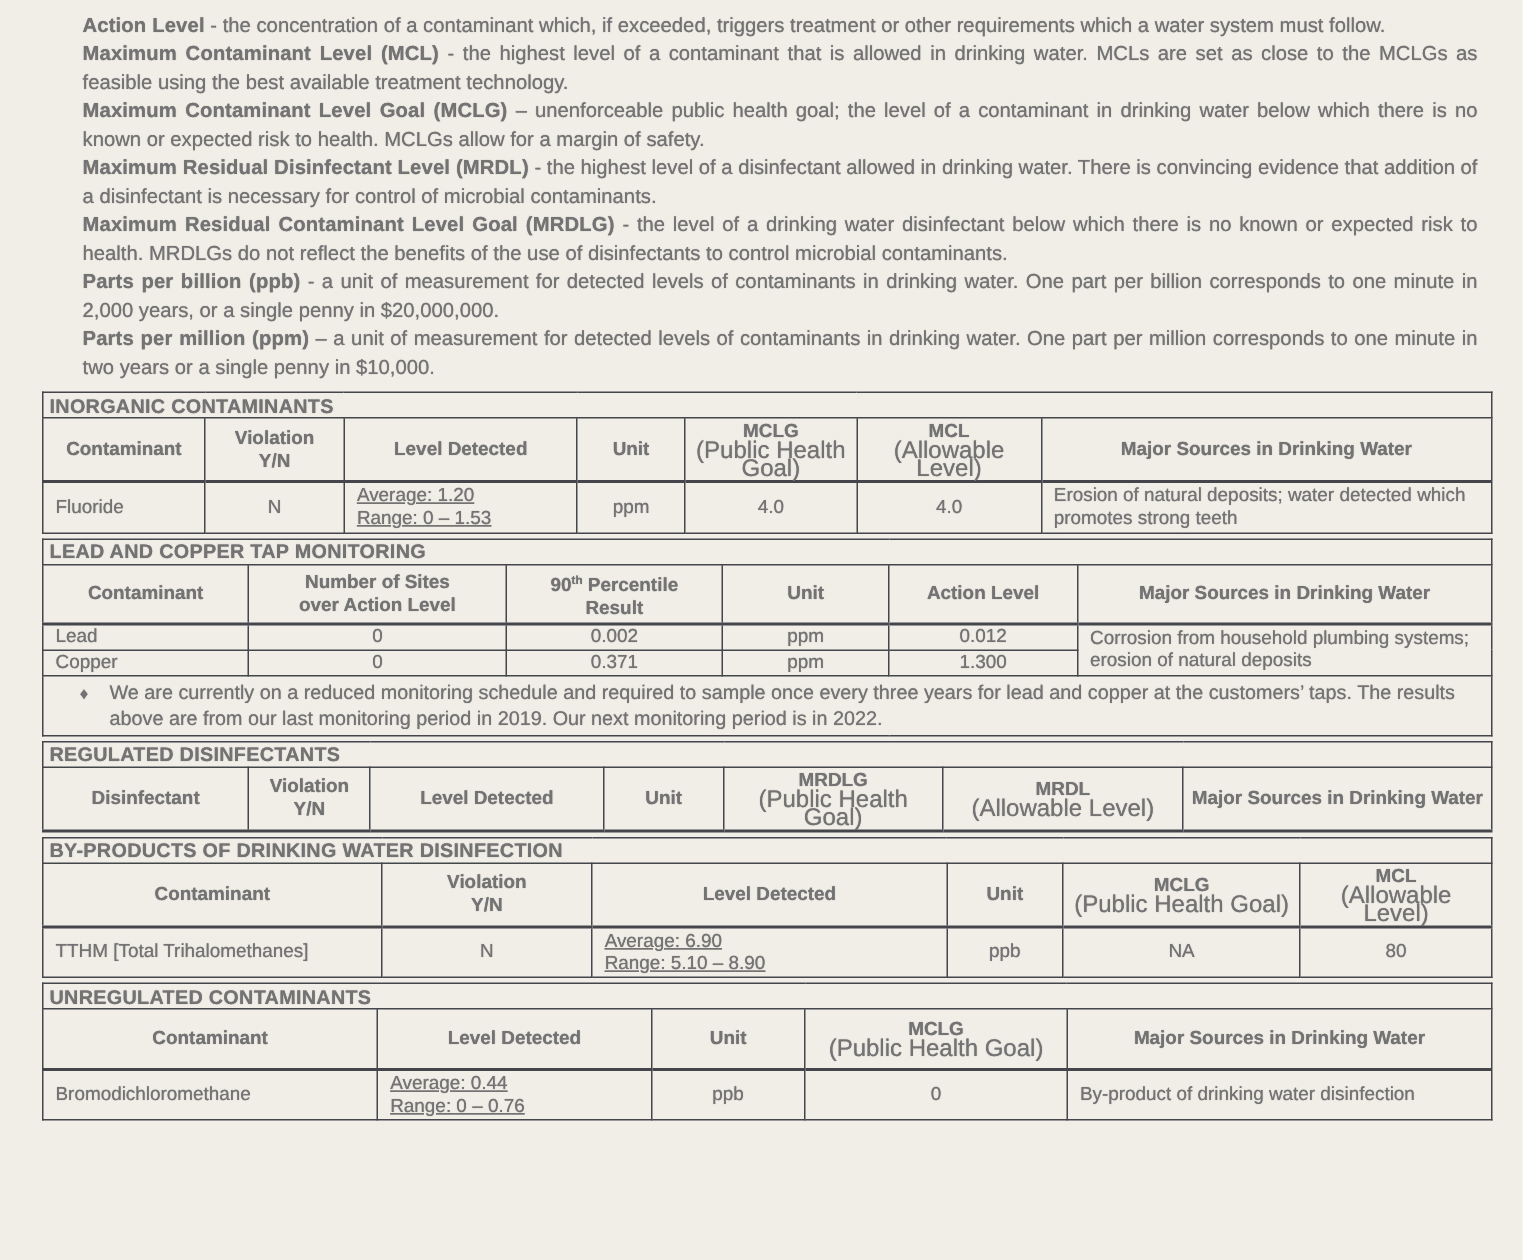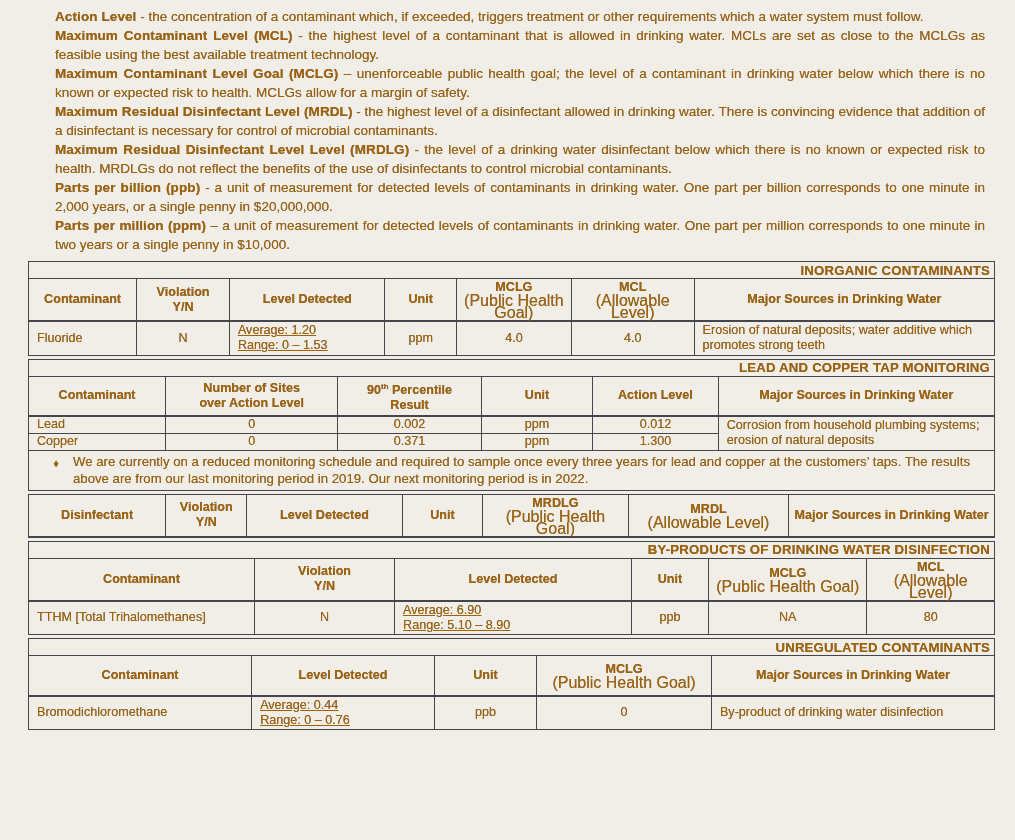--- a/index.html
+++ b/index.html
@@ -1,31 +1,31 @@
 <!DOCTYPE html>
 <html><head>
 <meta charset="utf-8">
 <style>
   * { box-sizing: border-box; margin: 0; padding: 0; }
   body { width: 1015px; height: 840px; overflow: hidden;
          font-family: "Liberation Sans", sans-serif; }
-  .page { width: 1015px; height: 840px; background: #f1eee7; color: #a16207;
+  .page { width: 1015px; height: 840px; background: #f1eee7; color: #737373;
           padding-top: 7px; text-shadow: 0 0 0.6px rgba(25,25,38,.55); }
 
   
   .definitions { padding: 0 30px 0 55px; font-size: 13.5px; line-height: 19px;
                  text-align: justify; }
   .def b { letter-spacing: .1px; }
 
   
   .tables { padding: 4px 20px 0 28px; }
   table { width: 100%; border-collapse: collapse; table-layout: fixed;
           margin-top: 3px; font-size: 12.6px; line-height: 15px; }
   th, td { border: 1.6px solid #45454c; padding: 1px 5px; vertical-align: middle; }
-  .r-title td { font-weight: bold; text-align: right; font-size: 13.2px;
+  .r-title td { font-weight: bold; text-align: left; font-size: 13.2px;
                 height: 17px; padding: 0 4px; letter-spacing: .2px; }
   th { font-weight: bold; text-align: center; border-bottom-width: 2px; }
   .r-head th { height: 40px; }
   .h-sub { font-weight: normal; font-size: 16px; line-height: 12px; }
   td.c { text-align: center; }
   td.l { text-align: left; padding-left: 8px; }
   .lvl div { white-space: nowrap; text-decoration: underline; }
   .r-body td { height: 34px; }
   .r-slim td { height: 17px; padding-top: 0; padding-bottom: 0; }
   sup { font-size: .62em; }
@@ -37,21 +37,21 @@
 </head>
 <body>
 
 <div class="page">
 
   <div class="definitions">
     <p class="def"><b>Action Level</b> <span>- the concentration of a contaminant which, if exceeded, triggers treatment or other requirements which a water system must follow.</span></p>
     <p class="def"><b>Maximum Contaminant Level (MCL)</b> <span>- the highest level of a contaminant that is allowed in drinking water.  MCLs are set as close to the MCLGs as feasible using the best available treatment technology.</span></p>
     <p class="def"><b>Maximum Contaminant Level Goal (MCLG)</b> <span>– unenforceable public health goal; the level of a contaminant in drinking water below which there is no known or expected risk to health.  MCLGs allow for a margin of safety.</span></p>
     <p class="def"><b>Maximum Residual Disinfectant Level (MRDL)</b> <span>- the highest level of a disinfectant allowed in drinking water.  There is convincing evidence that addition of a disinfectant is necessary for control of microbial contaminants.</span></p>
-    <p class="def"><b>Maximum Residual Disinfectant Level Level (MRDLG)</b> <span>- the level of a drinking water disinfectant below which there is no known or expected risk to health.  MRDLGs do not reflect the benefits of the use of disinfectants to control microbial contaminants.</span></p>
+    <p class="def"><b>Maximum Residual Contaminant Level Goal (MRDLG)</b> <span>- the level of a drinking water disinfectant below which there is no known or expected risk to health.  MRDLGs do not reflect the benefits of the use of disinfectants to control microbial contaminants.</span></p>
     <p class="def"><b>Parts per billion (ppb)</b> <span>- a unit of measurement for detected levels of contaminants in drinking water.  One part per billion corresponds to one minute in 2,000 years, or a single penny in $20,000,000.</span></p>
     <p class="def"><b>Parts per million (ppm)</b> <span>– a unit of measurement for detected levels of contaminants in drinking water.  One part per million corresponds to one minute in two years or a single penny in $10,000.</span></p>
   </div>
 
   <div class="tables">
 
     <table>
       <colgroup>
           <col style="width:11.2%">
           <col style="width:9.6%">
@@ -86,21 +86,21 @@
       <tr class="r-body">
         <td class="l">Fluoride</td>
         <td class="c">N</td>
         <td class="l lvl">
               <div>Average: 1.20</div>
               <div>Range: 0 – 1.53</div>
             </td>
         <td class="c">ppm</td>
         <td class="c">4.0</td>
         <td class="c">4.0</td>
-        <td class="l">Erosion of natural deposits; water additive which promotes strong teeth</td>
+        <td class="l">Erosion of natural deposits; water detected which promotes strong teeth</td>
       </tr>
     </tbody>
       </table>
 
     <table>
       <colgroup>
           <col style="width:14.2%">
           <col style="width:17.8%">
           <col style="width:14.9%">
           <col style="width:11.5%">
@@ -155,20 +155,23 @@
       <colgroup>
           <col style="width:14.2%">
           <col style="width:8.4%">
           <col style="width:16.1%">
           <col style="width:8.3%">
           <col style="width:15.1%">
           <col style="width:16.6%">
           <col>
         </colgroup>
       <tbody>
+          <tr class="r-title">
+            <td colspan="7">REGULATED DISINFECTANTS</td>
+          </tr>
       <tr class="r-head">
         <th>Disinfectant</th>
         <th>
               <div>Violation</div>
               <div>Y/N</div>
             </th>
         <th>Level Detected</th>
         <th>Unit</th>
         <th>
               <div>MRDLG</div>

